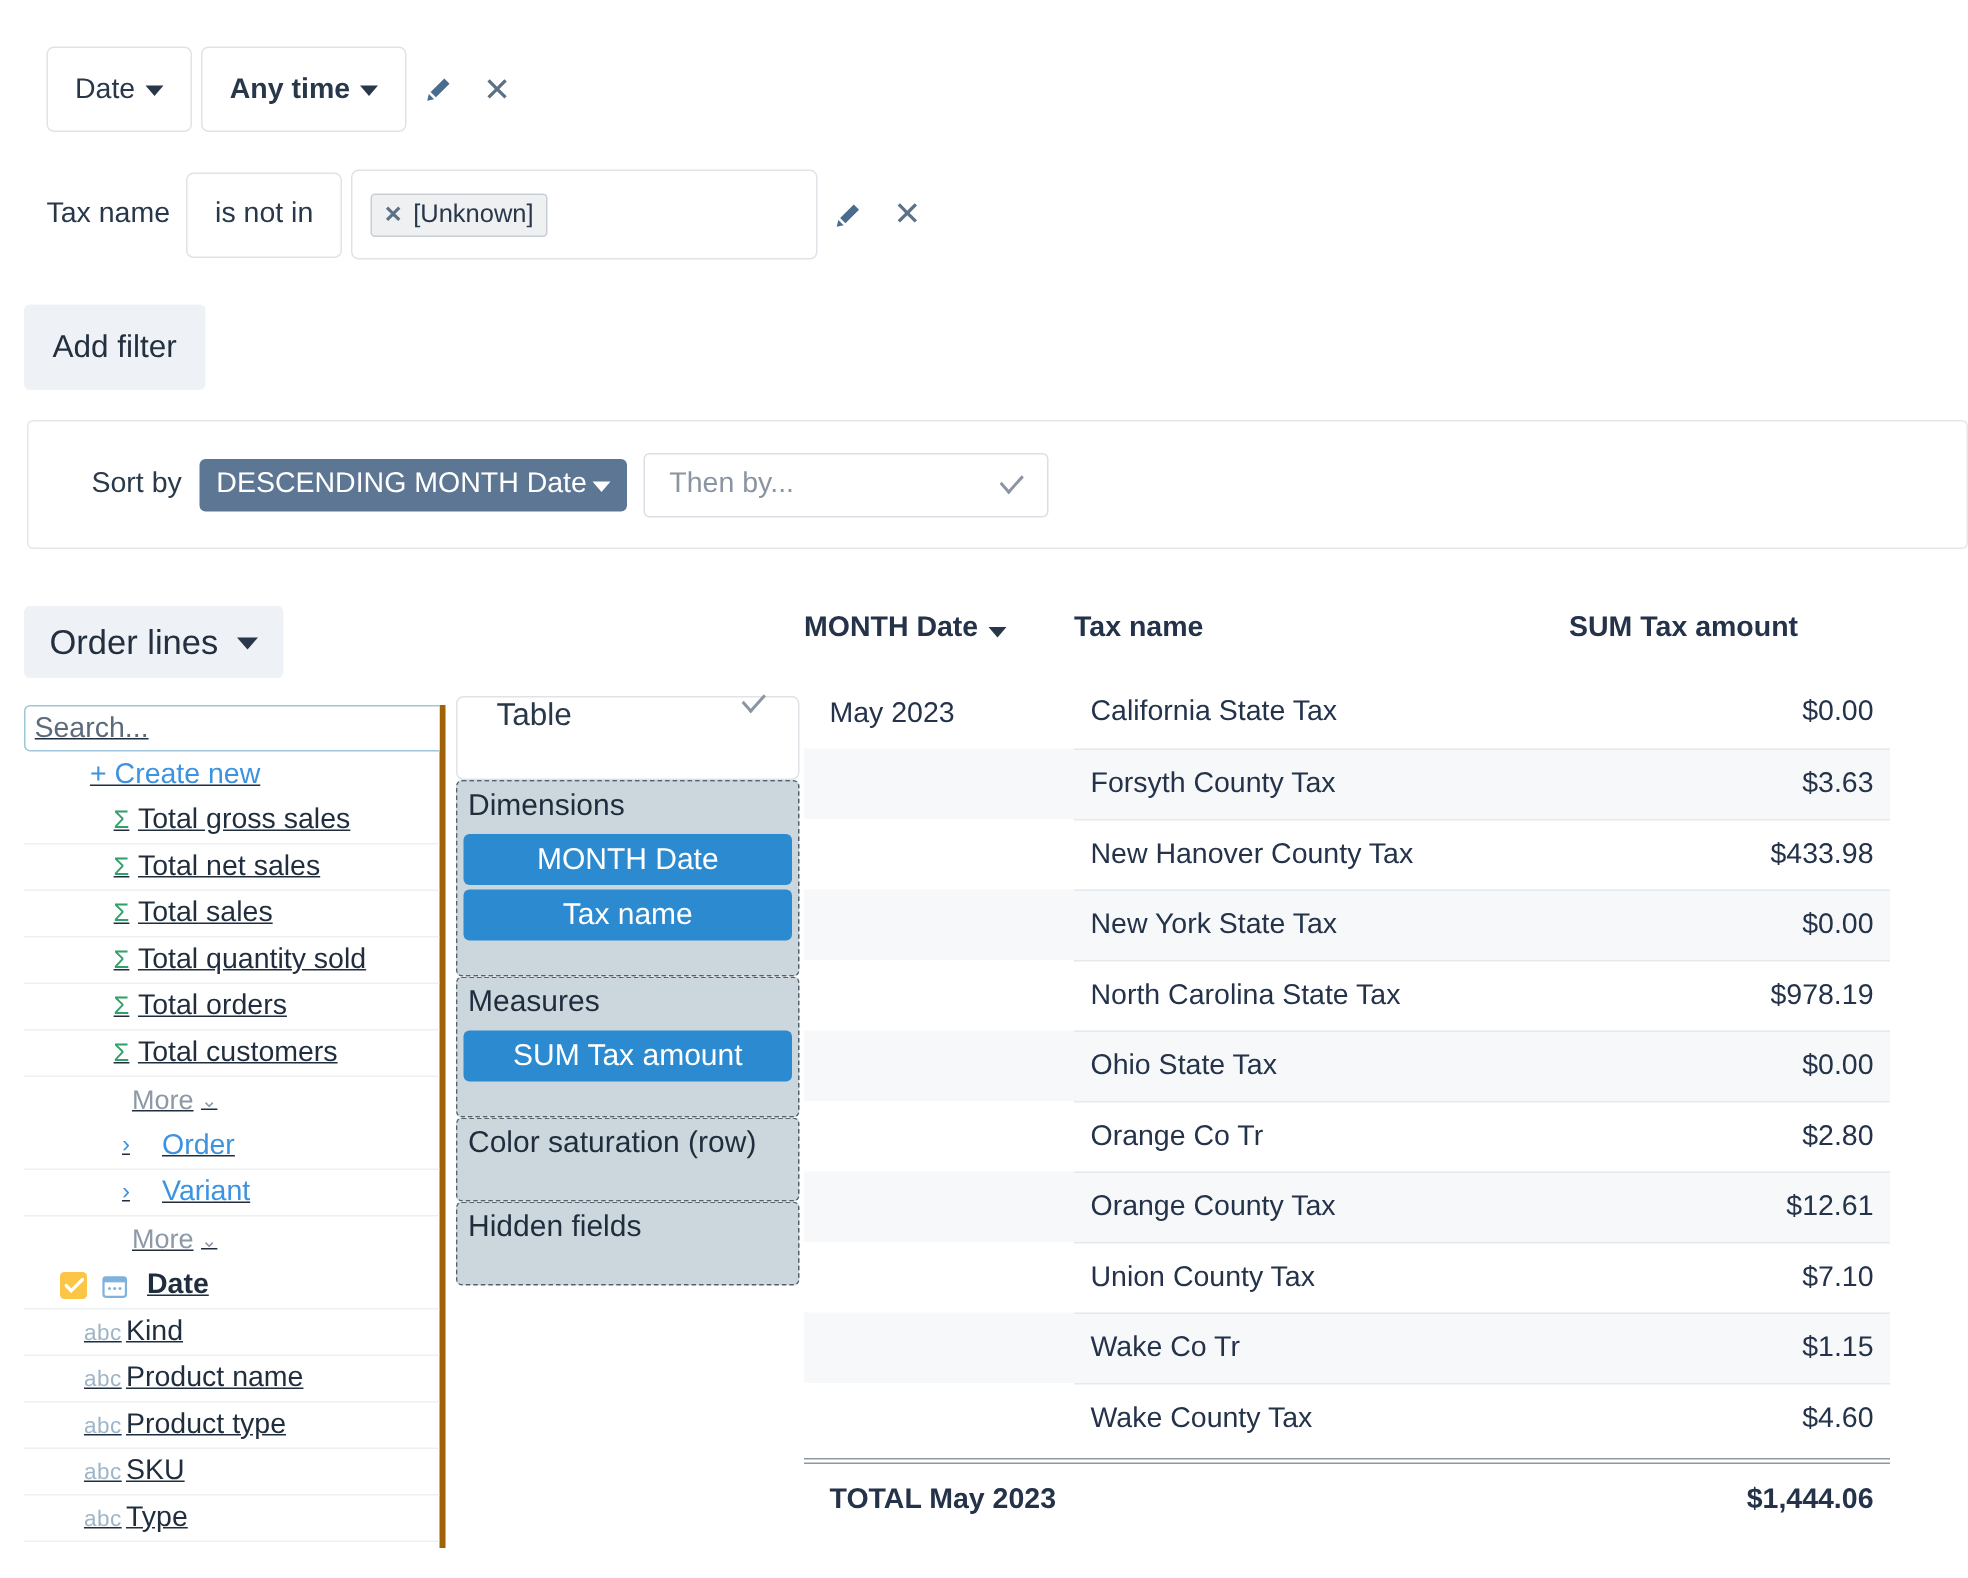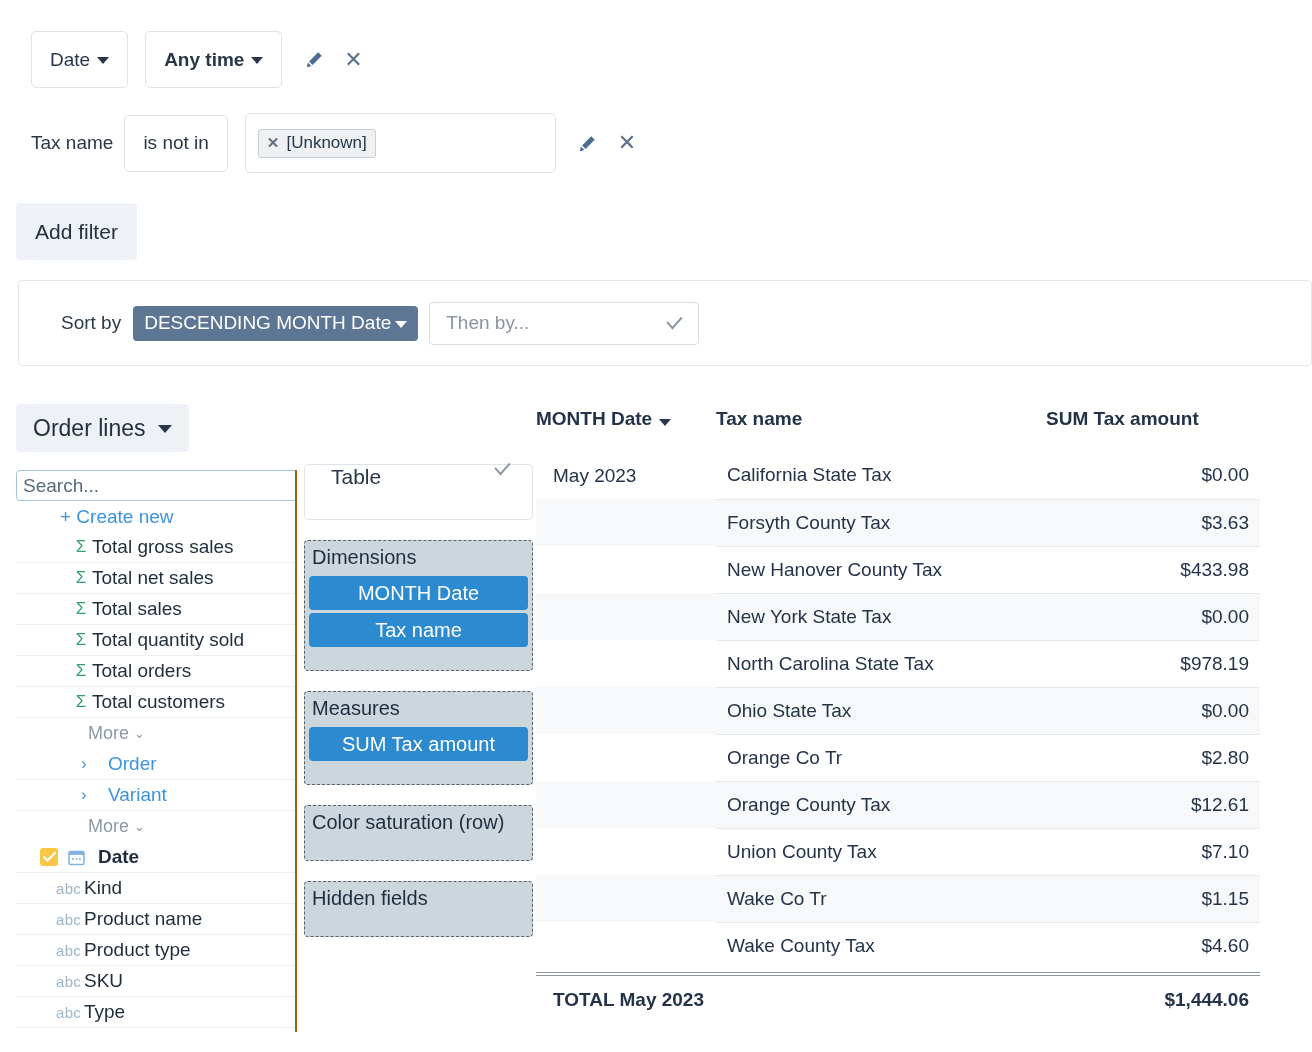--- a/index.html
+++ b/index.html
@@ -41,21 +41,21 @@
   }
   .icon-btn {
     width: 30px; height: 30px;
     display: flex; align-items: center; justify-content: center;
     cursor: pointer;
   }
   .pencil svg { display:block; }
   .xmark {
     font-size: 22px; color: #5c7186; line-height: 1; font-weight: 300;
   }
-  .gap-l { margin-left: 17px; }
+  .gap-l { margin-left: 6px; }
   .gap-s { margin-left: 9px; }
 
   .field-label { font-size: 19px; color: #28374a; margin-right: 11px; }
 
   .token-input {
     background: #fff;
     border: 1px solid #dfe3e8;
     border-radius: 5px;
     height: 60px;
     width: 311px;
@@ -140,22 +140,23 @@
   }
   #order-lines-btn .caret-down {
     border-left-width: 7px; border-right-width: 7px; border-top-width: 8px;
     margin-left: 13px;
   }
 
   
   #field-sidebar {
     position: absolute; left: 16px; top: 470px;
     width: 281px; height: 562px;
-    border-right: 2px solid #a16207;
+    border-right: 4px solid #a16207;
     overflow: hidden;
+    text-decoration: underline;
   }
   #search-input {
     display: block;
     width: 281px; height: 31px;
     border: 1px solid #9ec5d8;
     border-radius: 4px;
     padding: 0 6px;
     font-size: 19px;
     color: #2b3a4b;
     font-family: "Liberation Sans", sans-serif;
@@ -197,21 +198,21 @@
     background: #fff;
     border: 1px solid #dfe3e8;
     border-radius: 5px;
     height: 56px;
     display: flex; align-items: flex-start; justify-content: space-between;
     padding: 0 22px 0 26px;
     font-size: 21px; color: #28374a;
     cursor: pointer;
   }
   .zone {
-    margin-top: 20px;
+    margin-top: 0;
     background: #ccd6dd;
     border: 1px dashed #55606b;
     border-radius: 4px;
     padding: 2px 2px 4px 2px;
   }
   .zone-title { font-size: 20px; color: #1f2d3d; padding: 3px 0 4px 5px; }
   .zone-pill {
     background: #2b8ad0;
     color: #fff;
     border-radius: 4px;

